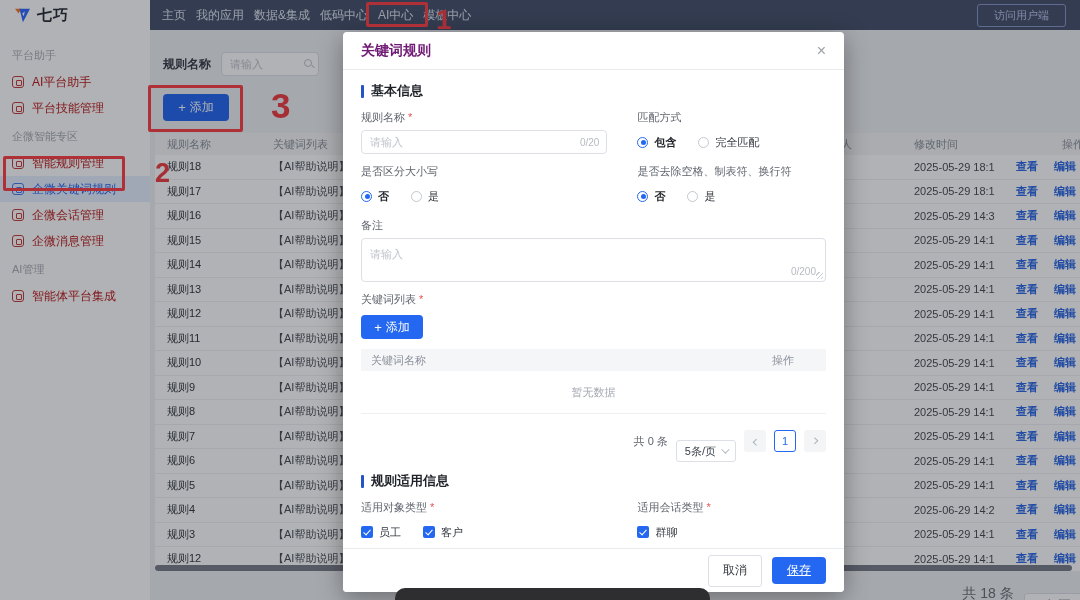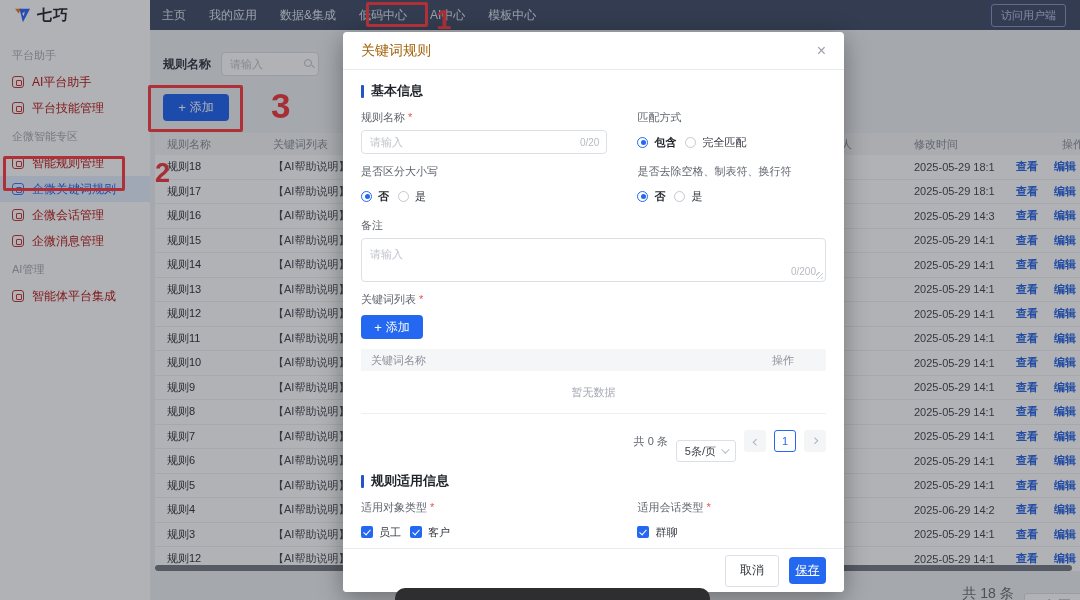--- a/index.html
+++ b/index.html
@@ -4,23 +4,23 @@
 <style>
   * { margin:0; padding:0; box-sizing:border-box; font-family:"Liberation Sans","DejaVu Sans",sans-serif; }
   html,body { width:1080px; height:600px; overflow:hidden; background:#eef0f3; }
   .app { position:relative; width:1080px; height:600px; overflow:hidden; background:#eef0f3; }
 
   
   .topbar { position:absolute; left:0; top:0; width:1080px; height:30px; background:#46526b; display:flex; align-items:center; z-index:1; }
   .logo-area { width:150px; height:30px; background:#ffffff; display:flex; align-items:center; padding-left:14px; gap:6px; }
   .logo-area svg { width:17px; height:15px; }
   .logo-text { font-size:15px; font-weight:bold; color:#252b36; letter-spacing:1px; }
-  .nav-menu { display:flex; gap:23px; margin-left:12px; }
+  .nav-menu { display:flex; gap:10px; margin-left:12px; }
   .nav-item { font-size:12px; color:#dde3ee; cursor:pointer; white-space:nowrap; }
-  .visit-btn { margin-left:auto; margin-right:14px; font-size:11px; color:#b9c6ee; background:transparent; border:1px solid #8797c9; border-radius:3px; padding:3px 9px; cursor:pointer; white-space:nowrap; }
+  .visit-btn { margin-left:auto; margin-right:14px; font-size:11px; color:#b9c6ee; background:transparent; border:1px solid #8797c9; border-radius:3px; padding:3px 16px; cursor:pointer; white-space:nowrap; }
 
   
   .sidebar { position:absolute; left:0; top:30px; width:150px; height:570px; background:#ffffff; z-index:1; padding-top:10px; }
   .sb-group { font-size:11px; color:#a8adb5; padding:8px 0 6px 12px; }
   .sb-item { display:flex; align-items:center; gap:8px; height:26px; padding-left:12px; font-size:12px; color:#b91c1c; cursor:pointer; }
   .sb-item.active { background:#e8f1ff; color:#2468f2; }
   .sb-icon { width:12px; height:12px; border:1.3px solid currentColor; border-radius:3px; position:relative; flex:none; opacity:.85; }
   .sb-icon::after { content:""; position:absolute; left:2.5px; top:2.5px; width:4px; height:4px; border:1.2px solid currentColor; border-radius:1px; }
 
   
@@ -52,32 +52,32 @@
   .hscroll { position:absolute; left:5px; right:8px; top:535px; height:6px; background:#797e88; border-radius:3px; z-index:2; }
   .page-foot { position:absolute; right:-10px; top:543px; display:flex; align-items:center; gap:10px; }
   .page-foot .total { font-size:14px; color:#6b7078; }
   .psize { display:flex; align-items:center; gap:5px; height:22px; padding:0 8px; background:#fff; border:1px solid #dcdfe6; border-radius:3px; font-size:11px; color:#3c414b; cursor:pointer;margin-top:20px; }
   .caret { width:6px; height:6px; border-right:1.3px solid #b2b7bf; border-bottom:1.3px solid #b2b7bf; transform:rotate(45deg) translateY(-2px); }
 
   
   .dim { position:absolute; inset:0; background:rgba(13,17,25,0.32); z-index:40; }
   .modal { position:absolute; left:343px; top:32px; width:501px; height:560px; background:#fff; border-radius:4px; box-shadow:0 6px 24px rgba(0,0,0,.35); z-index:50; display:flex; flex-direction:column; overflow:hidden; }
   .m-head { flex:none; height:38px; display:flex; align-items:center; padding:0 18px; border-bottom:1px solid #e9ebef; }
-  .m-title { font-size:14px; font-weight:normal; color:#a16207; }
+  .m-title { font-size:14px; font-weight:bold; color:#701a75; }
   .m-close { margin-left:auto; font-size:16px; color:#9aa0a8; cursor:pointer; line-height:1; }
   .m-body { flex:1; min-height:0; overflow:hidden; padding:10px 18px 0; }
   .sec { display:flex; align-items:center; gap:7px; margin:2px 0 10px; }
   .sec .bar { width:3px; height:13px; background:#2355c9; border-radius:1px; }
   .sec span { font-size:13px; font-weight:bold; color:#1f2329; }
   .grid2 { display:grid; grid-template-columns:53% 1fr; column-gap:30px; margin-bottom:10px; }
   .f-lab { display:block; font-size:11px; color:#5f646d; margin-bottom:5px; white-space:nowrap; }
   .f-lab.req::after { content:" *"; color:#e65454; }
   .inp { position:relative; height:24px; border:1px solid #dcdfe6; border-radius:4px; display:flex; align-items:center; padding:0 38px 0 8px; cursor:text; }
   .cnt { position:absolute; right:7px; font-size:10px; color:#b6bac1; }
-  .opts { display:flex; align-items:center; gap:9px; height:24px; }
+  .opts { display:flex; align-items:center; gap:22px; height:24px; }
   .radio, .check { display:flex; align-items:center; gap:6px; font-size:11px; color:#32363e; cursor:pointer; white-space:nowrap; }
   .rb { width:11px; height:11px; border:1px solid #c4c8d0; border-radius:50%; position:relative; flex:none; background:#fff; }
   .rb.on { border-color:#2468f2; }
   .rb.on::after { content:""; position:absolute; left:2.5px; top:2.5px; width:5px; height:5px; border-radius:50%; background:#2468f2; }
   .radio.sel span.lbl { font-weight:bold; color:#1f2329; }
   .cb { width:12px; height:12px; border-radius:2px; background:#2468f2; position:relative; flex:none; }
   .cb::after { content:""; position:absolute; left:3.5px; top:1.5px; width:3px; height:6px; border-right:1.6px solid #fff; border-bottom:1.6px solid #fff; transform:rotate(42deg); }
   .remark-box { position:relative; height:44px; border:1px solid #dcdfe6; border-radius:4px; padding:5px 8px; margin-bottom:10px; cursor:text; }
   .remark-box .cnt { right:9px; bottom:4px; top:auto; position:absolute; }
   .remark-box .grip { position:absolute; right:2px; bottom:2px; width:7px; height:7px; background:repeating-linear-gradient(135deg,transparent 0 2px,#c9cdd4 2px 3px); }
@@ -89,21 +89,21 @@
   .mt-empty { height:42px; display:flex; align-items:center; justify-content:center; font-size:11px; color:#a3a8b0; }
   .mini-pag { display:flex; align-items:center; justify-content:flex-end; gap:8px; margin-bottom:10px; }
   .mini-pag .total { font-size:11px; color:#5f646d; }
   .pg-btn { width:22px; height:22px; border-radius:3px; background:#f4f5f7; display:flex; align-items:center; justify-content:center; cursor:pointer; }
   .pg-btn .ar { width:5px; height:5px; border-left:1.4px solid #aeb3bb; border-bottom:1.4px solid #aeb3bb; }
   .pg-btn .ar.l { transform:rotate(45deg) translateX(1px); }
   .pg-btn .ar.r { transform:rotate(-135deg) translateX(1px); }
   .pg-cur { width:22px; height:22px; border:1px solid #2468f2; border-radius:3px; color:#2468f2; font-size:11px; display:flex; align-items:center; justify-content:center; background:#fff; cursor:pointer; }
   .m-foot { flex:none; height:44px; border-top:1px solid #e9ebef; display:flex; align-items:center; justify-content:flex-end; gap:10px; padding:0 18px; background:#fff; }
   .btn-plain { width:54px; height:32px; background:#fff; border:1px solid #dcdfe6; border-radius:3px; font-size:12px; color:#32363e; cursor:pointer; }
-  .btn-save { width:37px; height:27px;text-decoration:underline; }
+  .btn-save { width:54px; height:27px;text-decoration:underline; }
 
   
   .ann { position:absolute; border:3px solid #b03038; z-index:60; border-radius:2px; }
   .box1 { left:366px; top:2px; width:62px; height:25px; }
   .box2 { left:3px; top:156px; width:122px; height:35px; }
   .box3 { left:148px; top:85px; width:95px; height:47px; }
   .ann-num { position:absolute; z-index:60; color:#a62f35; font-weight:bold; font-size:28px; line-height:1; }
   .n1 { left:436px; top:6px; }
   .n2 { left:155px; top:160px; font-size:27px; }
   .n3 { left:271px; top:88px; font-size:35px; }

